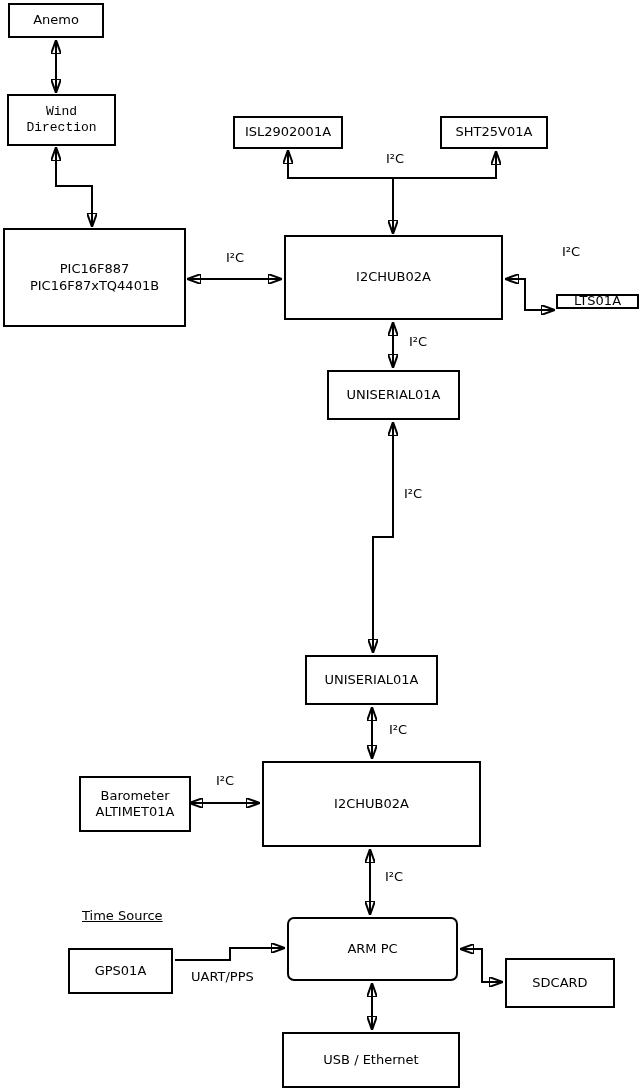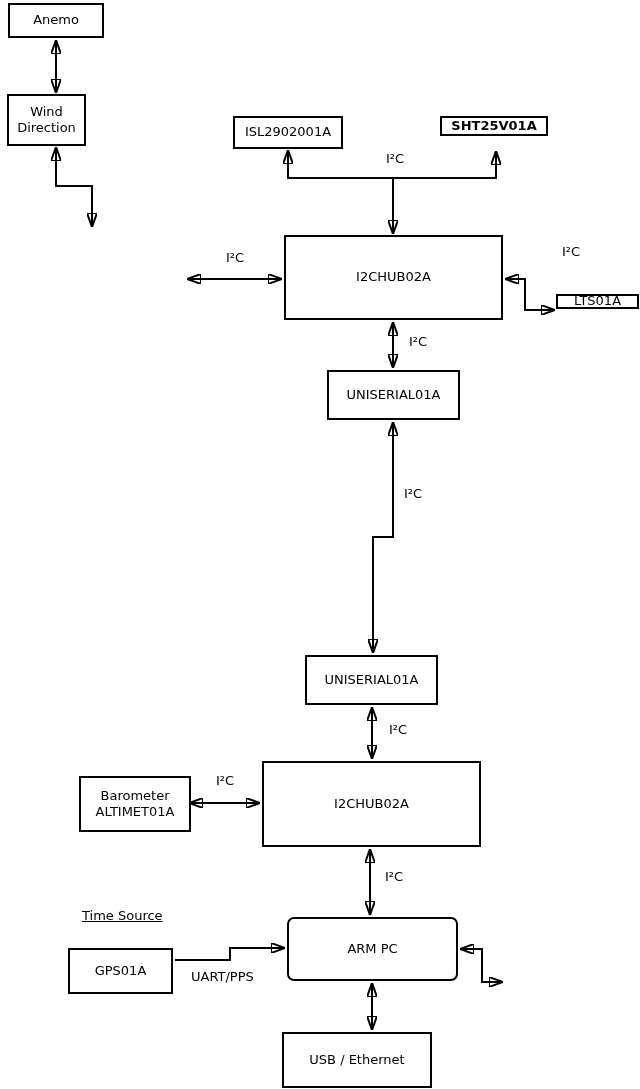--- a/index.html
+++ b/index.html
@@ -41,31 +41,35 @@
     <path d="M370,850 L370,914" marker-start="url(#arr)" marker-end="url(#arr)"></path>
     <path d="M175,960 L230,960 L230,948 L284,948" marker-end="url(#arr)"></path>
     <path d="M461,949 L482,949 L482,982 L502,982" marker-start="url(#arr)" marker-end="url(#arr)"></path>
     <path d="M372,984 L372,1029" marker-start="url(#arr)" marker-end="url(#arr)"></path>
   </svg>
 
   <div class="node" style="left:8px;top:3px;width:96px;height:35px;">
     <span>Anemo</span>
   </div>
 
-  <div class="node" style="left:7px;top:94px;width:79px;height:52px;">
+  <div class="node" style="left:7px;top:94px;width:109px;height:52px;font-family:Liberation Mono, monospace;">
     <span>Wind</span>
     <span>Direction</span>
   </div>
 
+  <div class="node" style="left:3px;top:228px;width:183px;height:99px;">
+    <span>PIC16F887</span>
+    <span>PIC16F87xTQ4401B</span>
+  </div>
 
   <div class="node" style="left:233px;top:116px;width:110px;height:33px;">
     <span>ISL2902001A</span>
   </div>
 
-  <div class="node" style="left:440px;top:116px;width:108px;height:20px;font-weight:bold;">
+  <div class="node" style="left:440px;top:116px;width:108px;height:33px;">
     <span>SHT25V01A</span>
   </div>
 
   <div class="node" style="left:284px;top:235px;width:219px;height:85px;">
     <span>I2CHUB02A</span>
   </div>
 
   <div class="node" style="left:556px;top:294px;width:83px;height:15px;">
     <span>LTS01A</span>
   </div>
@@ -88,22 +92,25 @@
   </div>
 
   <div class="node" style="left:68px;top:937px;width:105px;height:46px;margin-top:11px;">
     <span>GPS01A</span>
   </div>
 
   <div class="node" style="left:287px;top:917px;width:171px;height:64px;border-radius:7px;">
     <span>ARM PC</span>
   </div>
 
+  <div class="node" style="left:505px;top:958px;width:110px;height:50px;">
+    <span>SDCARD</span>
+  </div>
 
-  <div class="node" style="left:282px;top:1032px;width:150px;height:56px;">
+  <div class="node" style="left:282px;top:1032px;width:178px;height:56px;">
     <span>USB / Ethernet</span>
   </div>
 
   <span class="lbl" style="left:386px;top:152px;">I²C</span>
   <span class="lbl" style="left:226px;top:251px;">I²C</span>
   <span class="lbl" style="left:562px;top:245px;">I²C</span>
   <span class="lbl" style="left:409px;top:335px;">I²C</span>
   <span class="lbl" style="left:404px;top:487px;">I²C</span>
   <span class="lbl" style="left:389px;top:723px;">I²C</span>
   <span class="lbl" style="left:216px;top:774px;">I²C</span>

